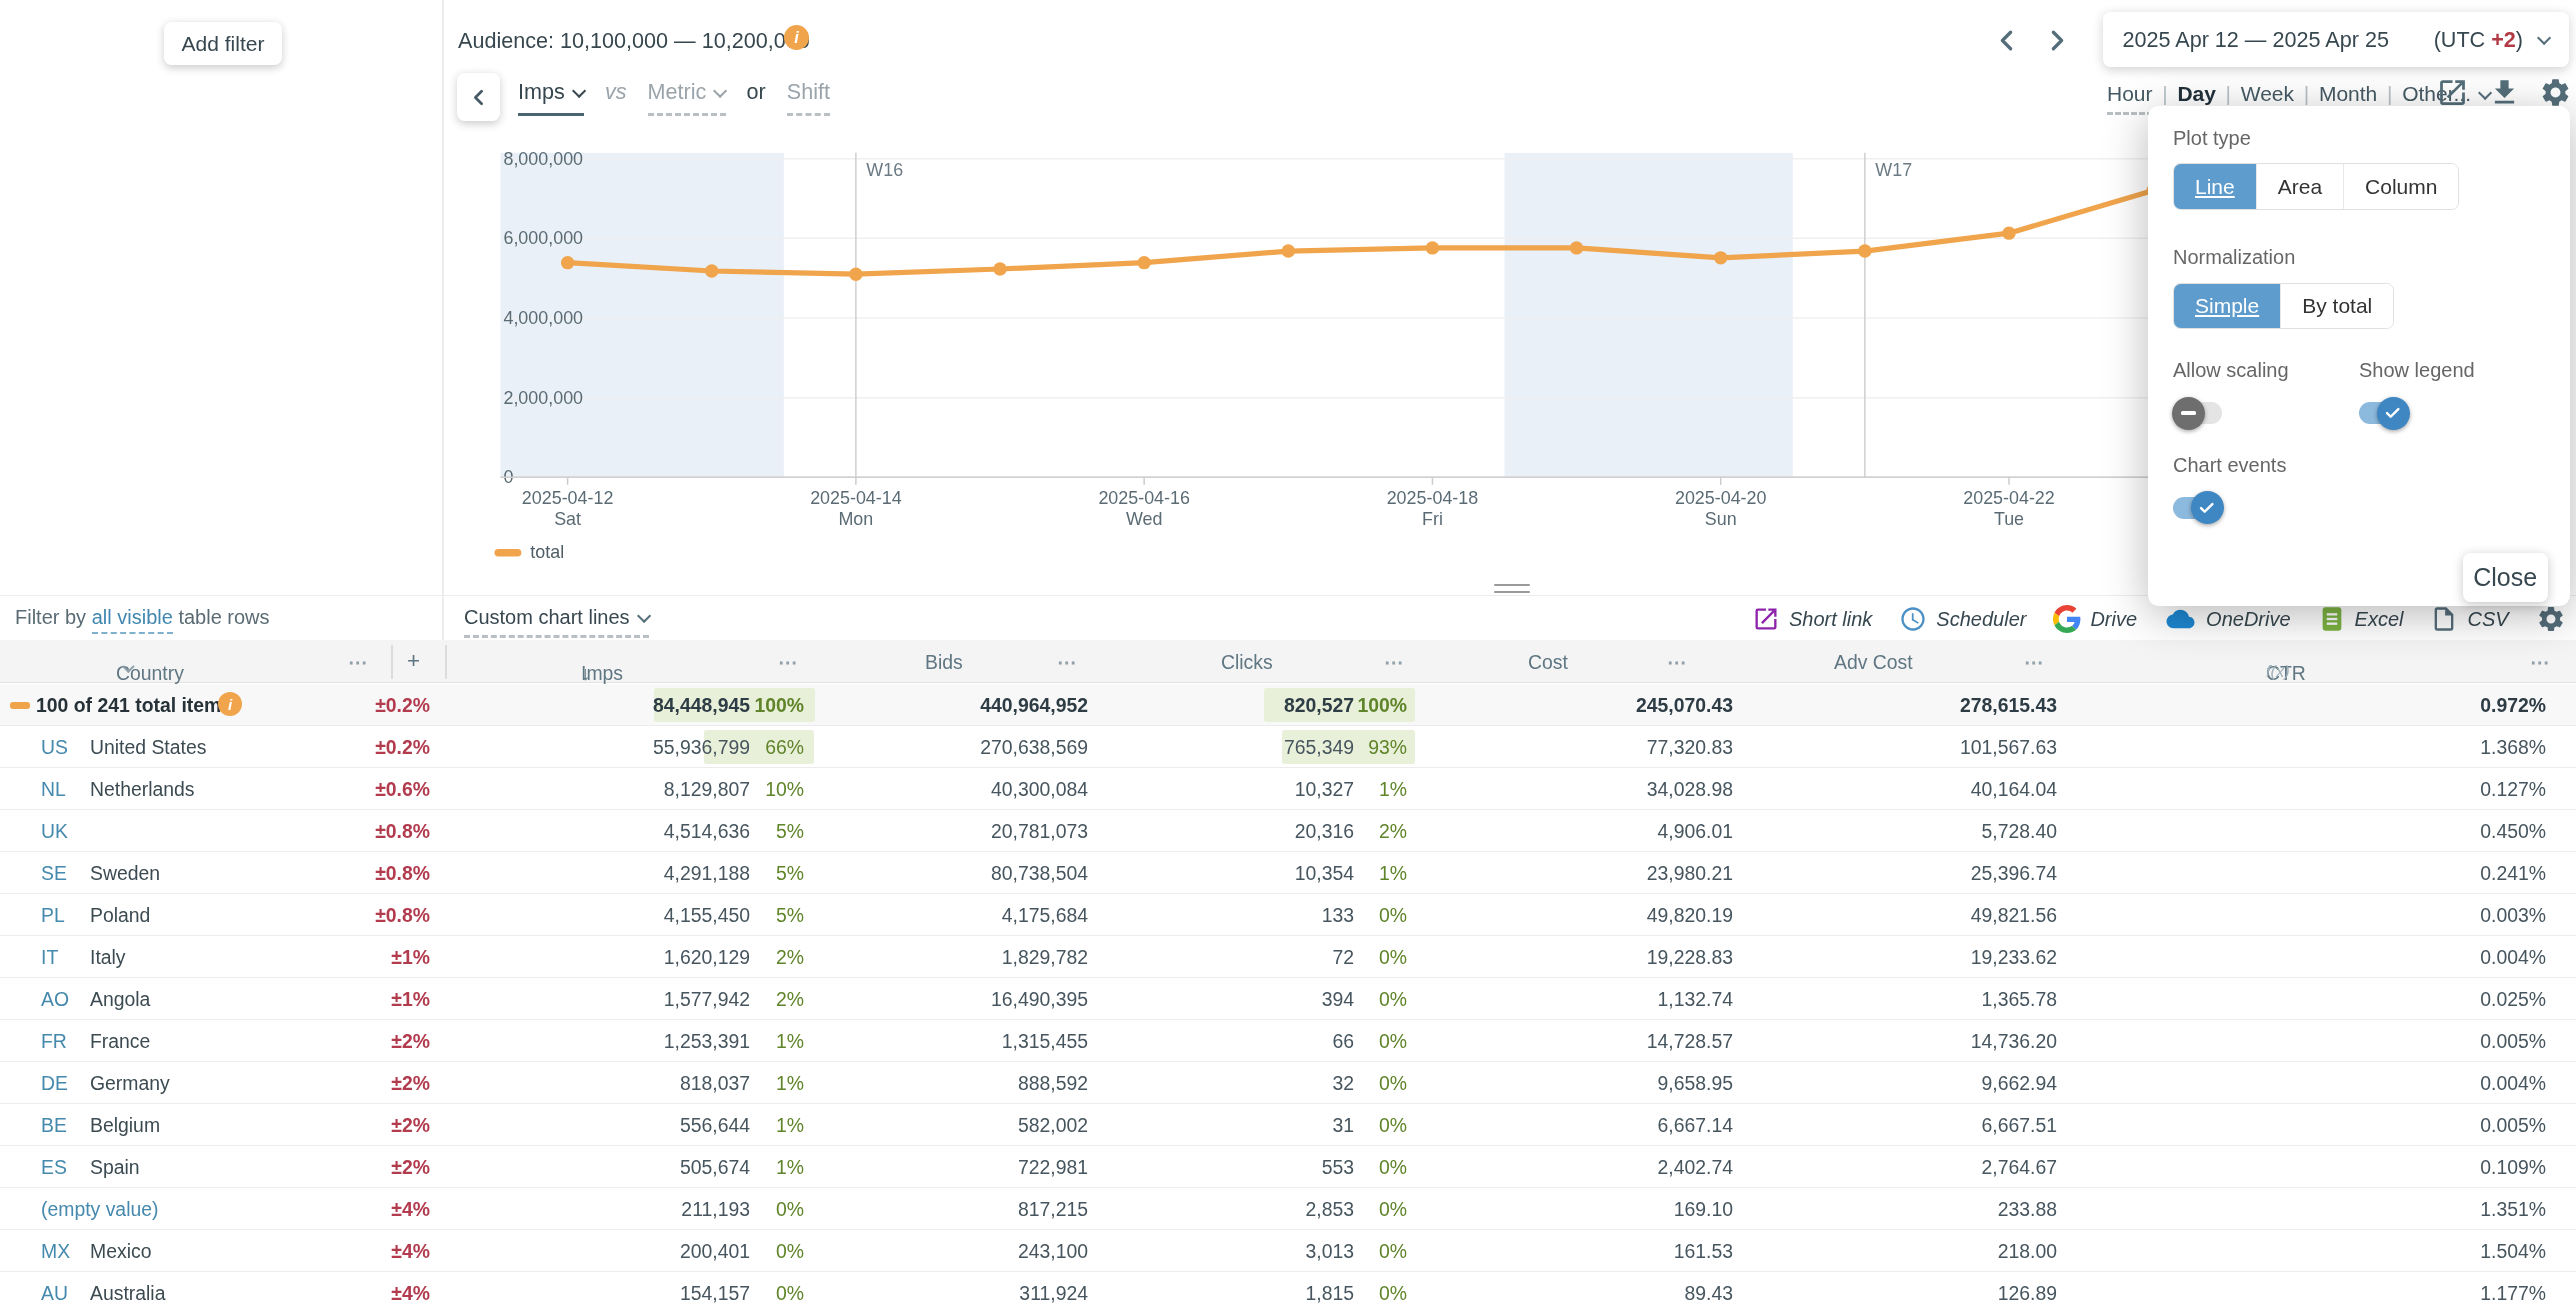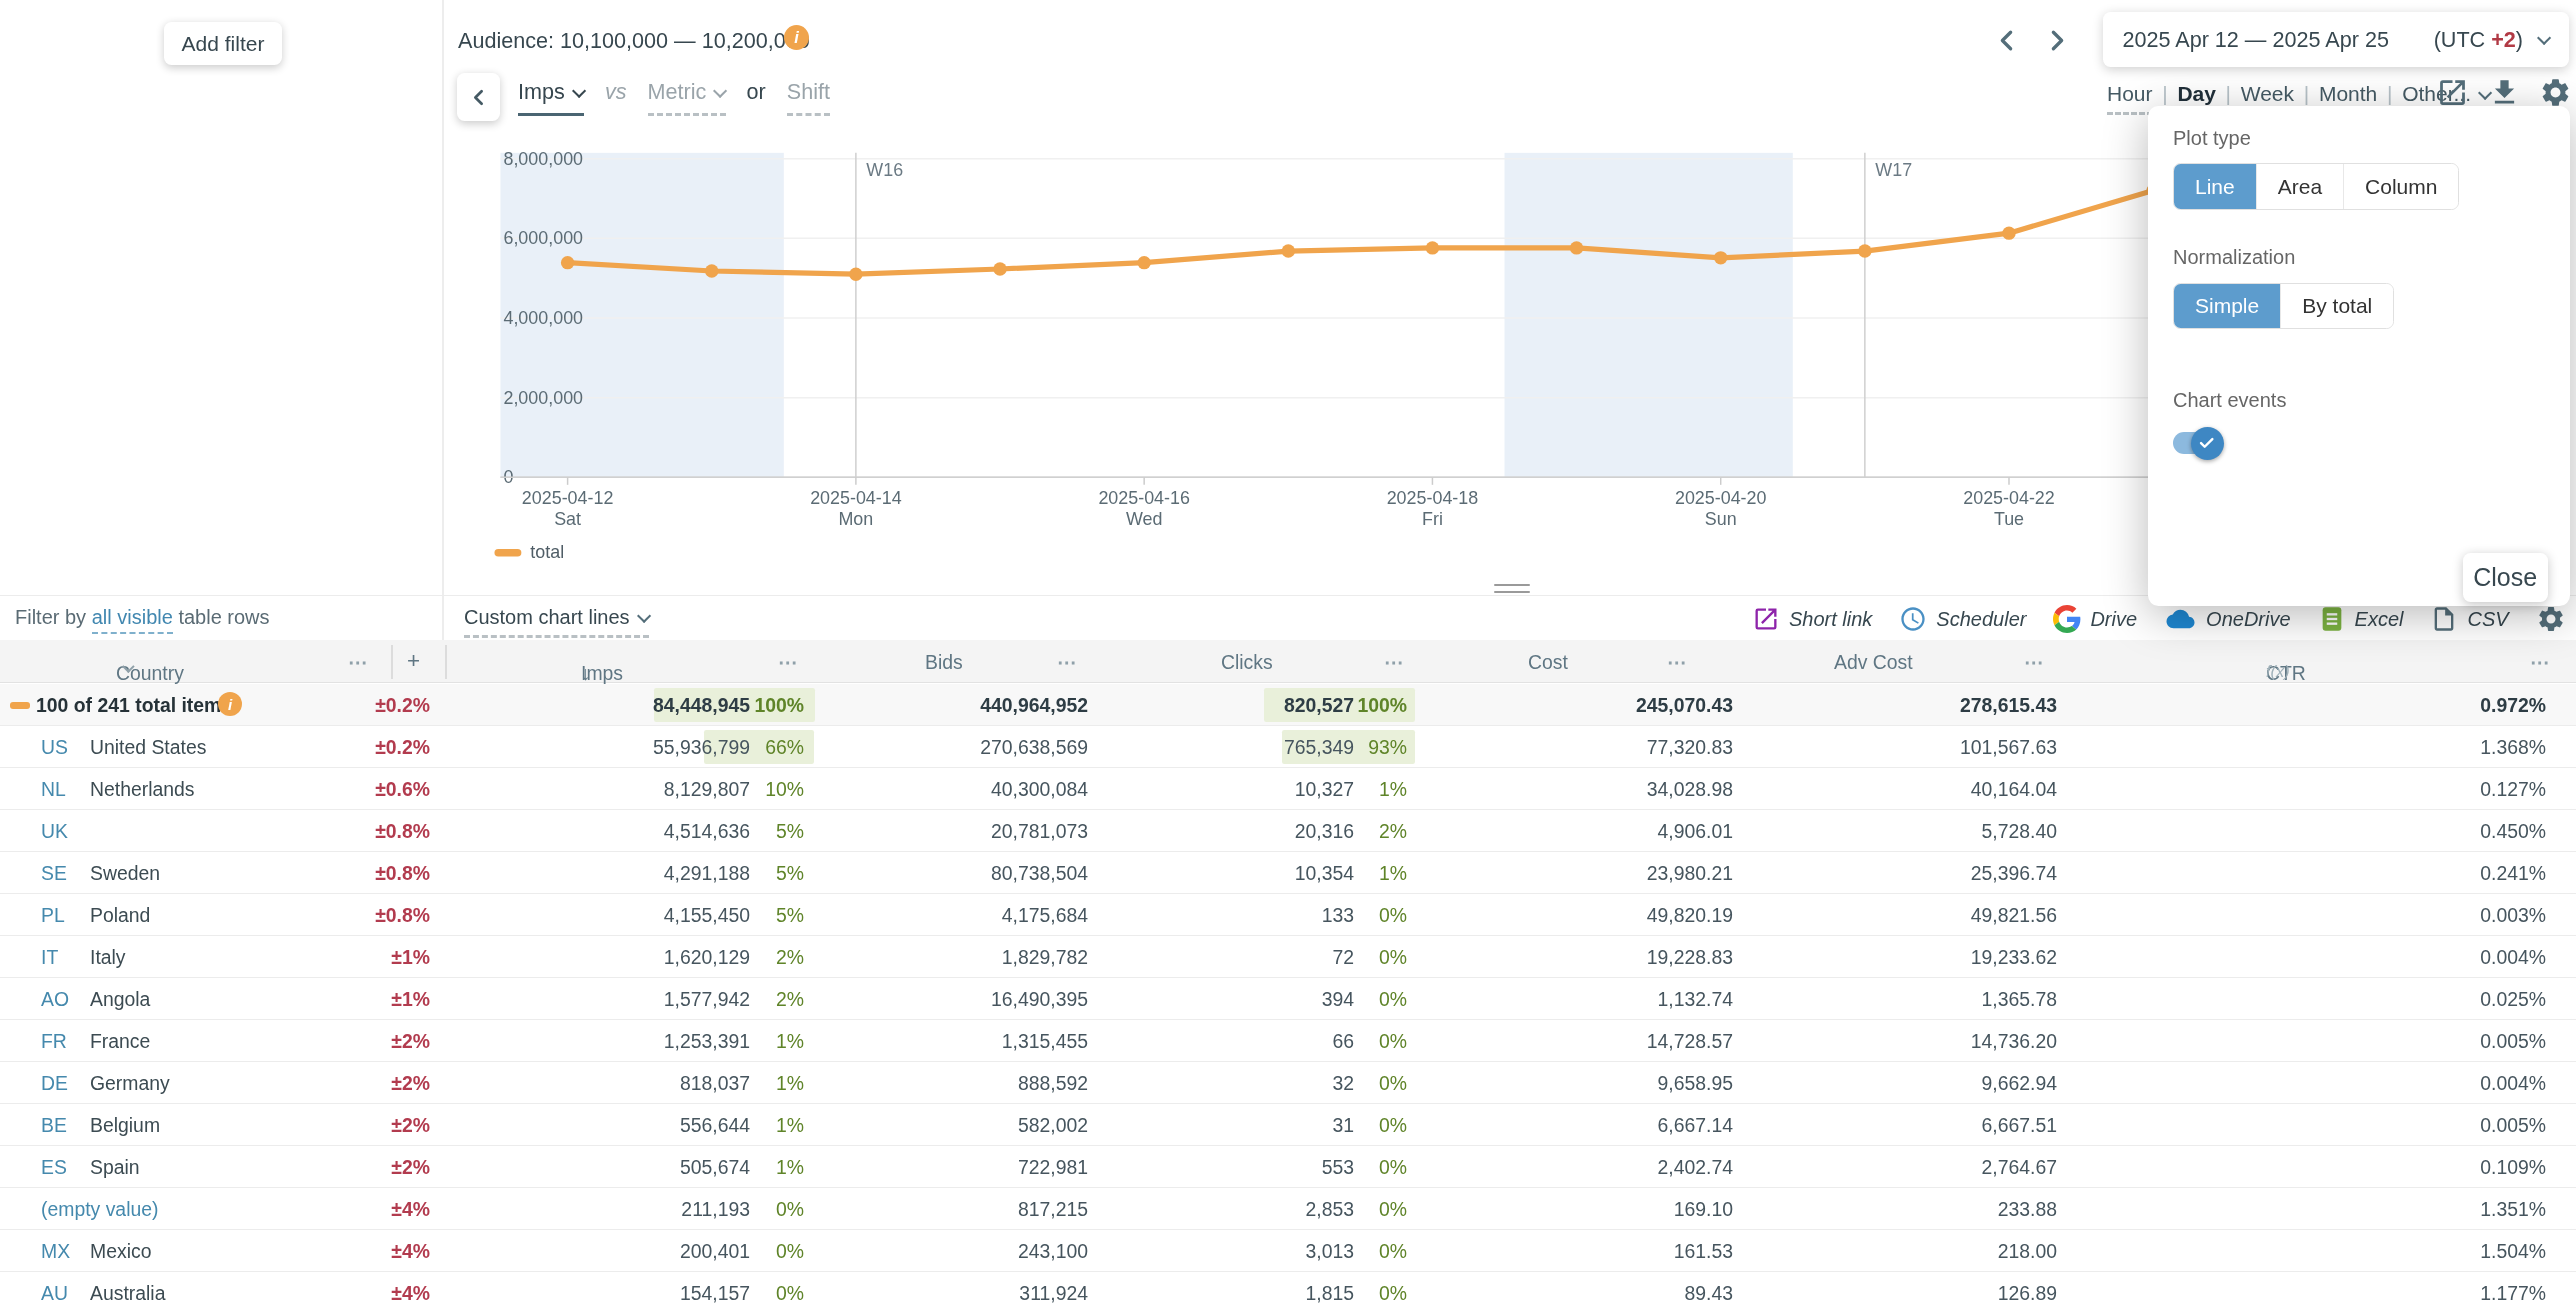--- a/index.html
+++ b/index.html
@@ -94,21 +94,21 @@
   .total.hl-on-clicks .hl-clicks{left:1264px;width:151px;}
 
   
   #settings-panel{position:absolute;left:2148px;top:106px;width:422px;height:500px;background:#fff;border-radius:10.4px;
       box-shadow:0 9px 45px rgba(0,0,0,.28);z-index:50;box-sizing:border-box;padding:21px 25px;}
   .p-label{font-size:20px;color:#666;margin-bottom:13.4px;}
   .seg{display:inline-flex;border:1.5px solid #e0e0e0;border-radius:7.5px;overflow:hidden;background:#fff;}
   .seg button{font-family:"Liberation Sans",sans-serif;font-size:21px;padding:10.4px 21px;background:#fff;border:none;
       border-left:1.5px solid #e8e8e8;color:#333;cursor:pointer;}
   .seg button:first-child{border-left:none;}
-  .seg button.active{background:#5d9ccd;color:#fff;}
+  .seg button.active{background:#5d9ccd;color:#fff;text-decoration:underline;}
   .p-gap{height:36px;} .p-gap-s{height:30px;}
   .p-row{display:flex;}
   .p-col{width:201px;}
   .toggle{position:relative;width:49px;height:22.4px;border-radius:11.2px;margin-top:19.4px;cursor:pointer;}
   .toggle .knob{position:absolute;top:-5.2px;width:33px;height:33px;border-radius:50%;
       box-shadow:0 1.5px 4.5px rgba(0,0,0,.35);display:flex;align-items:center;justify-content:center;}
   .toggle.on{background:#8cb9de;} .toggle.on .knob{right:-1.5px;background:#3e87c3;}
   .toggle.off{background:#e4e4e4;} .toggle.off .knob{left:-1.5px;background:#6e6e6e;}
   .minus{width:15px;height:3.7px;background:#fff;border-radius:1.5px;}
   #close-btn{position:absolute;right:22.4px;bottom:4.5px;width:85px;height:49px;background:#fff;border:none;border-radius:7.5px;
@@ -560,20 +560,40 @@
       <button>Area</button>
       <button>Column</button>
     </div>
     <div class="p-gap"></div>
     <div class="p-label">Normalization</div>
     <div class="seg">
       <button class="active">Simple</button>
       <button>By total</button>
     </div>
     <div class="p-gap-s"></div>
+    <div class="p-row">
+      <div class="p-col">
+        <div class="p-label" style="margin-bottom:0;">Allow scaling</div>
+        <div class="toggle off">
+          <div class="knob">
+              <div class="minus"></div>
+            </div>
+        </div>
+      </div>
+      <div class="p-col">
+        <div class="p-label" style="margin-bottom:0;">Show legend</div>
+        <div class="toggle on">
+          <div class="knob">
+            <svg width="19.4" height="19.4" viewBox="0 0 24 24">
+                <path d="M5 12.5l4.5 4.5L19 7.5" fill="none" stroke="#fff" stroke-width="3" stroke-linecap="round" stroke-linejoin="round"></path>
+              </svg>
+          </div>
+        </div>
+      </div>
+    </div>
     <div class="p-gap-s"></div>
     <div class="p-label" style="margin-bottom:0;">Chart events</div>
     <div class="toggle on">
       <div class="knob">
         <svg width="19.4" height="19.4" viewBox="0 0 24 24">
             <path d="M5 12.5l4.5 4.5L19 7.5" fill="none" stroke="#fff" stroke-width="3" stroke-linecap="round" stroke-linejoin="round"></path>
           </svg>
       </div>
     </div>
     <button id="close-btn">Close</button>

